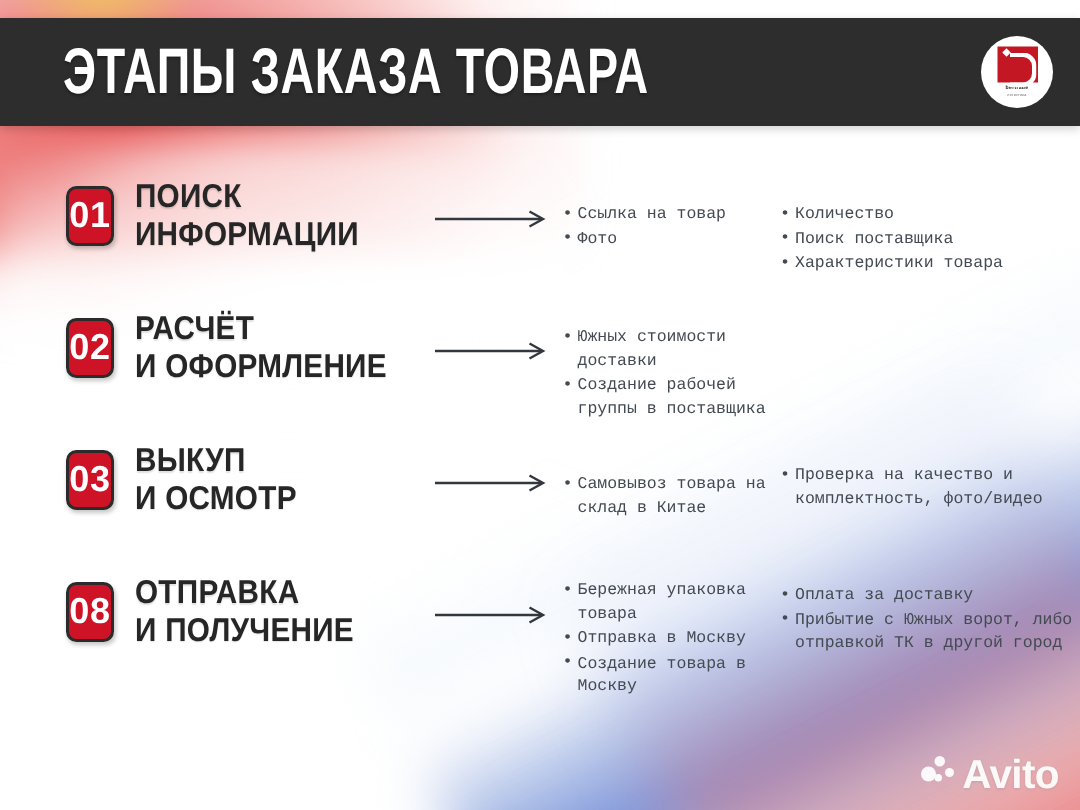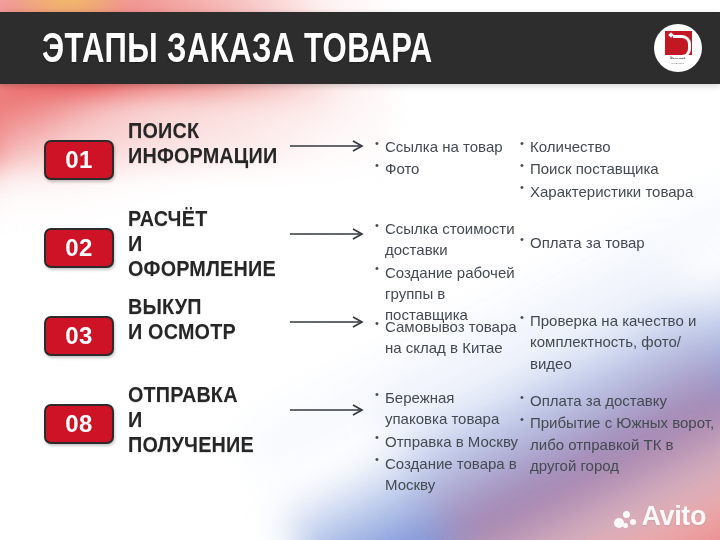--- a/index.html
+++ b/index.html
@@ -162,33 +162,33 @@
     height: 88px;
   }
   .step-left {
     width: 280px;
     display: flex;
     align-items: flex-start;
     padding-left: 44px;
     flex: 0 0 auto;
   }
   .badge {
-    width: 70px; height: 40px;
+    width: 32px; height: 40px;
     background: #cf1326;
     border: 2.5px solid #2b2b2b;
     border-radius: 7px;
     color: #ffffff;
     font-family: "Liberation Sans Narrow", "Liberation Sans", sans-serif;
     font-weight: bold;
     font-size: 24px;
     display: flex;
     align-items: center;
     justify-content: center;
     flex: 0 0 auto;
-    margin-top: 22px;
+    margin-top: 6px;
     box-shadow: 1px 2px 3px rgba(0,0,0,0.22);
     letter-spacing: 0.5px;
   }
   .step-title {
     margin-left: 14px;
     color: #262626;
     font-family: "Liberation Sans Narrow", "Liberation Sans", sans-serif;
     font-weight: bold;
     font-size: 22px;
     line-height: 1.14;
@@ -215,24 +215,25 @@
   }
   .col-right {
     flex: 1 1 auto;
     padding-top: 11px;
     padding-right: 4px;
   }
   ul.bullets { list-style: none; }
   ul.bullets li {
     position: relative;
     color: #444a52;
-    font-size: 15px;
+    font-size: 11px;
     line-height: 1.42;
     padding-left: 10px;
     margin-bottom: 1px;
+    font-family: Liberation Mono, monospace;
   }
   ul.bullets li::before {
     content: "\2022";
     position: absolute;
     left: 0; top: -0.5px;
     color: #444a52;
     font-size: 11.2px;
   }
 
   
@@ -242,21 +243,21 @@
   .row-3 .col-mid { padding-top: 22px; }
   .row-3 .col-right { padding-top: 16px; }
   .row-4 .col-mid { padding-top: 5px; }
   .row-4 .col-right { padding-top: 8px; }
 
   
   .watermark {
     position: absolute;
     right: 14px; bottom: 10px;
     display: flex;
-    align-items: flex-end;
+    align-items: flex-start;
     gap: 5px;
     z-index: 6;
     opacity: 0.93;
   }
   .wm-dots { position: relative; width: 23px; height: 20px; }
   .wm-dots i { position: absolute; border-radius: 50%; background: #ffffff; display:block; }
   .wm-d1 { width: 10px; height: 10px; left: 0; top: 8px; }
   .wm-d2 { width: 7px; height: 7px; left: 9px; top: 1px; }
   .wm-d3 { width: 6px; height: 6px; left: 16px; top: 9px; }
   .wm-d4 { width: 5px; height: 5px; left: 9px; top: 13px; }
@@ -328,27 +329,22 @@
 И ОФОРМЛЕНИЕ</div>
       </div>
       <div class="arrow-cell">
         <svg class="arrow-svg" width="78" height="12" viewBox="0 0 78 12">
           <line x1="1" y1="6" x2="72" y2="6" stroke="#33383f" stroke-width="1.6"></line>
           <polyline points="64,1 73,6 64,11" fill="none" stroke="#33383f" stroke-width="1.6"></polyline>
         </svg>
       </div>
       <div class="col-mid">
         <ul class="bullets">
-          <li>Ссылка стоимости доставки</li>
+          <li>Южных стоимости доставки</li>
           <li>Создание рабочей группы в поставщика</li>
-        </ul>
-      </div>
-      <div class="col-right">
-        <ul class="bullets">
-          <li>Оплата за товар</li>
         </ul>
       </div>
     </div>
 
     <div class="row row-3">
       <div class="step-left">
         <div class="badge">03</div>
         <div class="step-title">ВЫКУП
 И ОСМОТР</div>
       </div>

